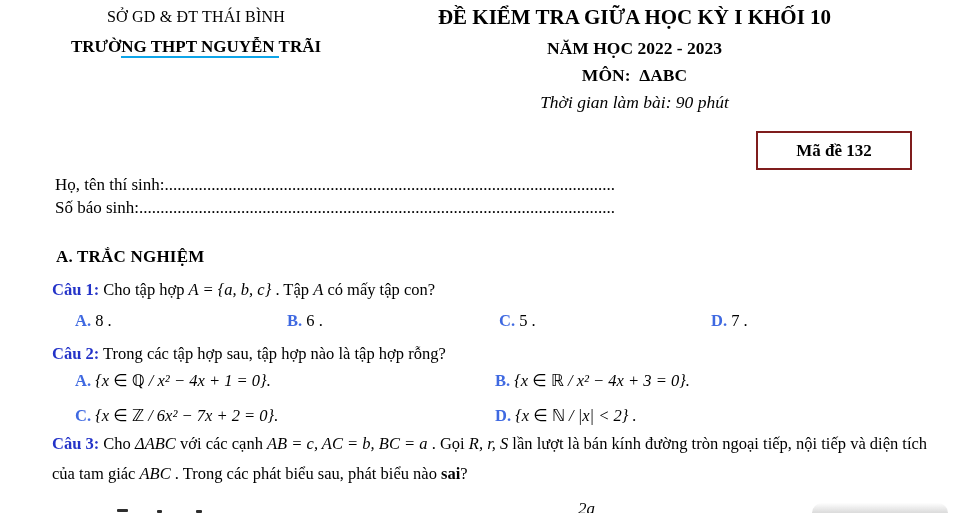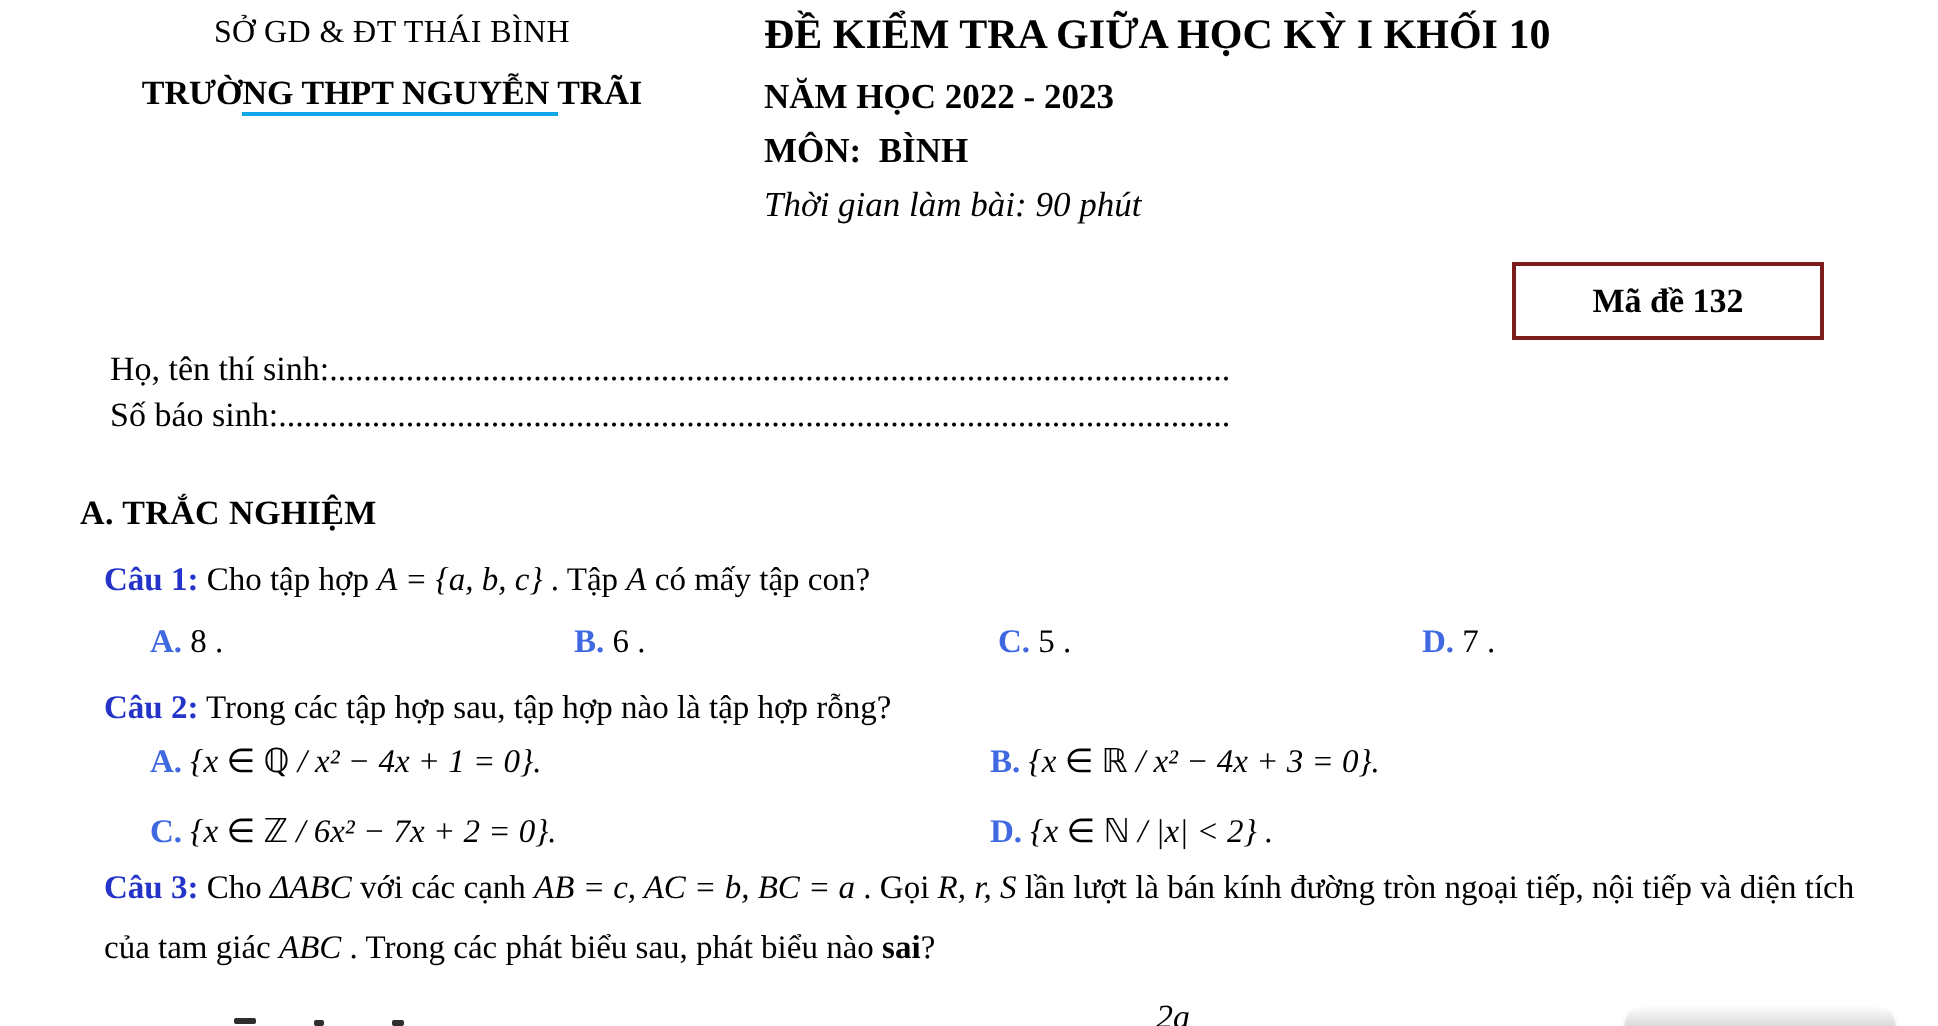--- a/index.html
+++ b/index.html
@@ -10,37 +10,37 @@
     overflow:hidden;
     font-family:"Liberation Serif", serif;
     color:#000;
   }
   .abs{position:absolute;}
   
   .hdr-left{left:38px;top:8px;width:316px;text-align:center;}
   .hdr-left .l1{font-size:16px;letter-spacing:.2px;}
   .hdr-left .l2{font-size:17px;font-weight:bold;margin-top:11px;white-space:pre;}
   .uline{border-bottom:2px solid #0ea5e9;}
-  .hdr-right{left:382px;top:5px;width:505px;text-align:left;}
+  .hdr-right{left:382px;top:5px;width:505px;text-align:center;}
   .hdr-right .title{font-size:21px;font-weight:bold;}
   .hdr-right .year{font-size:17.5px;font-weight:bold;margin-top:8px;}
   .hdr-right .subject{font-size:17.5px;font-weight:bold;margin-top:6px;white-space:pre;}
   .hdr-right .duration{font-size:17.5px;font-style:italic;margin-top:6px;}
   .code-box{
     left:756px;top:131px;width:152px;height:35px;
     border:2px solid #7f1d1d;
     display:flex;align-items:center;justify-content:center;
     font-size:17px;font-weight:bold;
   }
   
   .stu-line{left:55px;width:560px;height:23px;font-size:17px;white-space:nowrap;overflow:hidden;}
   .stu1{top:175px;}
   .stu2{top:198px;}
   
-  .section-a{left:40px;top:247px;font-size:17px;font-weight:bold;letter-spacing:.2px;}
+  .section-a{left:56px;top:247px;font-size:17px;font-weight:bold;letter-spacing:.2px;}
   
   .qline{left:52px;width:900px;font-size:16.5px;}
   .qlabel{font-weight:bold;color:#2433c8;}
   .m{font-style:italic;font-family:"Liberation Serif","DejaVu Sans",serif;}
   .bold{font-weight:bold;}
   .q1{top:280px;}
   .optrow{left:0;width:829px;height:26px;font-size:16.5px;}
   .q1opts{top:311px;}
   .opt{position:absolute;white-space:pre;}
   .letter{font-weight:bold;color:#3f69e1;}
@@ -69,21 +69,21 @@
 <div class="page">
 
   <div class="abs hdr-left">
     <div class="l1">SỞ GD &amp; ĐT THÁI BÌNH</div>
     <div class="l2"><span>TRƯỜ</span><span class="uline">NG THPT NGUYỄN </span><span>TRÃI</span></div>
   </div>
 
   <div class="abs hdr-right">
     <div class="title">ĐỀ KIỂM TRA GIỮA HỌC KỲ I KHỐI 10</div>
     <div class="year">NĂM HỌC 2022 - 2023</div>
-    <div class="subject">MÔN:  BÌNH</div>
+    <div class="subject">MÔN:  ΔABC</div>
     <div class="duration">Thời gian làm bài: 90 phút</div>
   </div>
 
   <div class="abs code-box">
     <span>Mã đề 132</span>
   </div>
 
   <div class="abs stu-line stu1"><span>Họ, tên thí sinh:</span><span>..............................................................................................................................</span></div>
   <div class="abs stu-line stu2"><span>Số báo sinh:</span><span>....................................................................................................................................</span></div>
 

